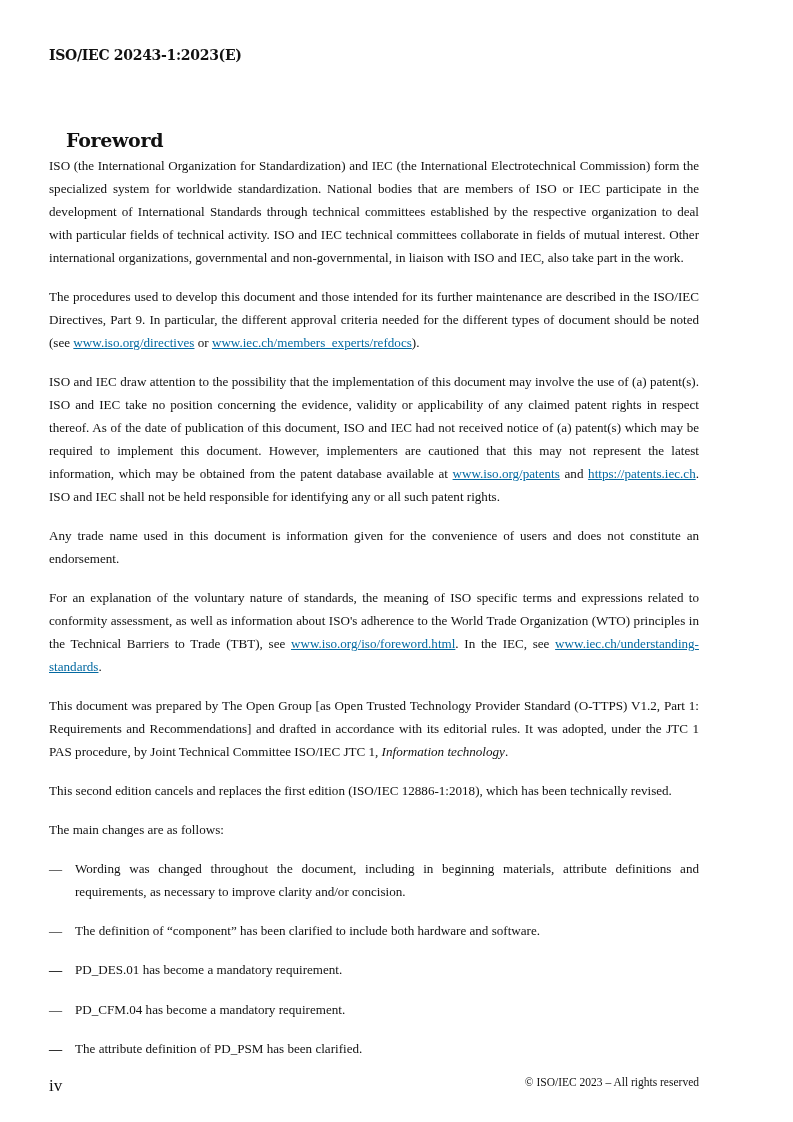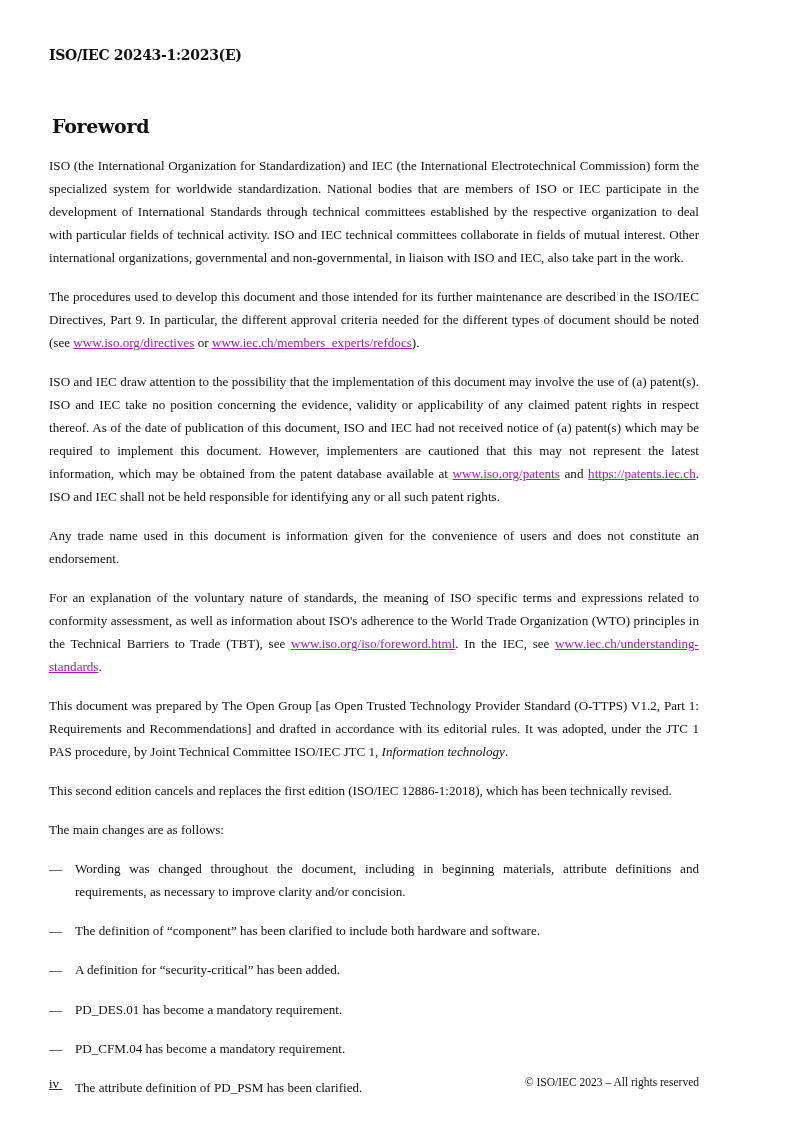--- a/index.html
+++ b/index.html
@@ -2,28 +2,28 @@
 <html><head>
 <meta charset="utf-8">
 <style>
   html, body { margin: 0; padding: 0; background: #ffffff; }
   body { width: 793px; height: 1122px; position: relative; overflow: hidden;
          font-family: "Liberation Serif", "DejaVu Serif", serif; color: #111; }
   .page { position: absolute; left: 0; top: 0; width: 793px; height: 1122px; border-radius: 27px; }
   .doc-id { position: absolute; left: 49px; top: 47px; font-size: 14px; font-weight: bold;
             font-family: "DejaVu Serif", serif; letter-spacing: -0.3px; }
   .title { position: absolute; left: 49px; top: 112px; font-size: 19px; font-weight: bold;
-           font-family: "DejaVu Serif", serif; margin: 3px; letter-spacing: -0.3px; }
+           font-family: "DejaVu Serif", serif; margin: 17px; letter-spacing: -0.3px; }
   .body { position: absolute; left: 49px; top: 154px; width: 650px; font-size: 13.1px; line-height: 23px; }
   .body p { margin: 0 0 16px 0; text-align: justify; }
-  a { color: #a21caf; text-decoration: underline; }
+  a { color: #0369a1; text-decoration: underline; }
   .list { list-style: none; margin: 0; padding: 0; }
   .list li { position: relative; padding-left: 26px; margin: 0 0 16.2px 0; text-align: justify; }
   .list li .dash { position: absolute; left: 0; top: 0; }
-  .footer-left { position: absolute; left: 49px; top: 1076px; font-size: 13px; }
+  .footer-left { position: absolute; left: 49px; top: 1076px; font-size: 17px; }
   .footer-right { position: absolute; right: 94px; top: 1076px; font-size: 11.5px; }
   em { font-style: italic; }
 </style>
 </head>
 <body>
 
 <div class="page">
   <div class="doc-id">ISO/IEC 20243-1:2023(E)</div>
   <h1 class="title">Foreword</h1>
 
@@ -40,21 +40,21 @@
 
     <p><span>This document was prepared by The Open Group [as Open Trusted Technology Provider Standard (O-TTPS) V1.2, Part 1: Requirements and Recommendations] and drafted in accordance with its editorial rules. It was adopted, under the JTC 1 PAS procedure, by Joint Technical Committee ISO/IEC JTC 1, </span><em>Information technology</em><span>.</span></p>
 
     <p>This second edition cancels and replaces the first edition (ISO/IEC 12886-1:2018), which has been technically revised.</p>
 
     <p>The main changes are as follows:</p>
 
     <ul class="list">
       <li><span class="dash">—</span><span>Wording was changed throughout the document, including in beginning materials, attribute definitions and requirements, as necessary to improve clarity and/or concision.</span></li>
       <li><span class="dash">—</span><span>The definition of “component” has been clarified to include both hardware and software.</span></li>
-      <li><span class="dash">—</span><span>A definition for “security-critical” has been added.</span></li>
+      <li><span class="dash">—</span></li>
       <li><span class="dash">—</span><span>PD_DES.01 has become a mandatory requirement.</span></li>
       <li><span class="dash">—</span><span>PD_CFM.04 has become a mandatory requirement.</span></li>
       <li><span class="dash">—</span></li>
       <li><span class="dash">—</span><span>The attribute definition of PD_PSM has been clarified.</span></li>
     </ul>
   </div>
 
   <div class="footer-left">iv</div>
   <div class="footer-right">© ISO/IEC 2023 – All rights reserved</div>
 </div>

